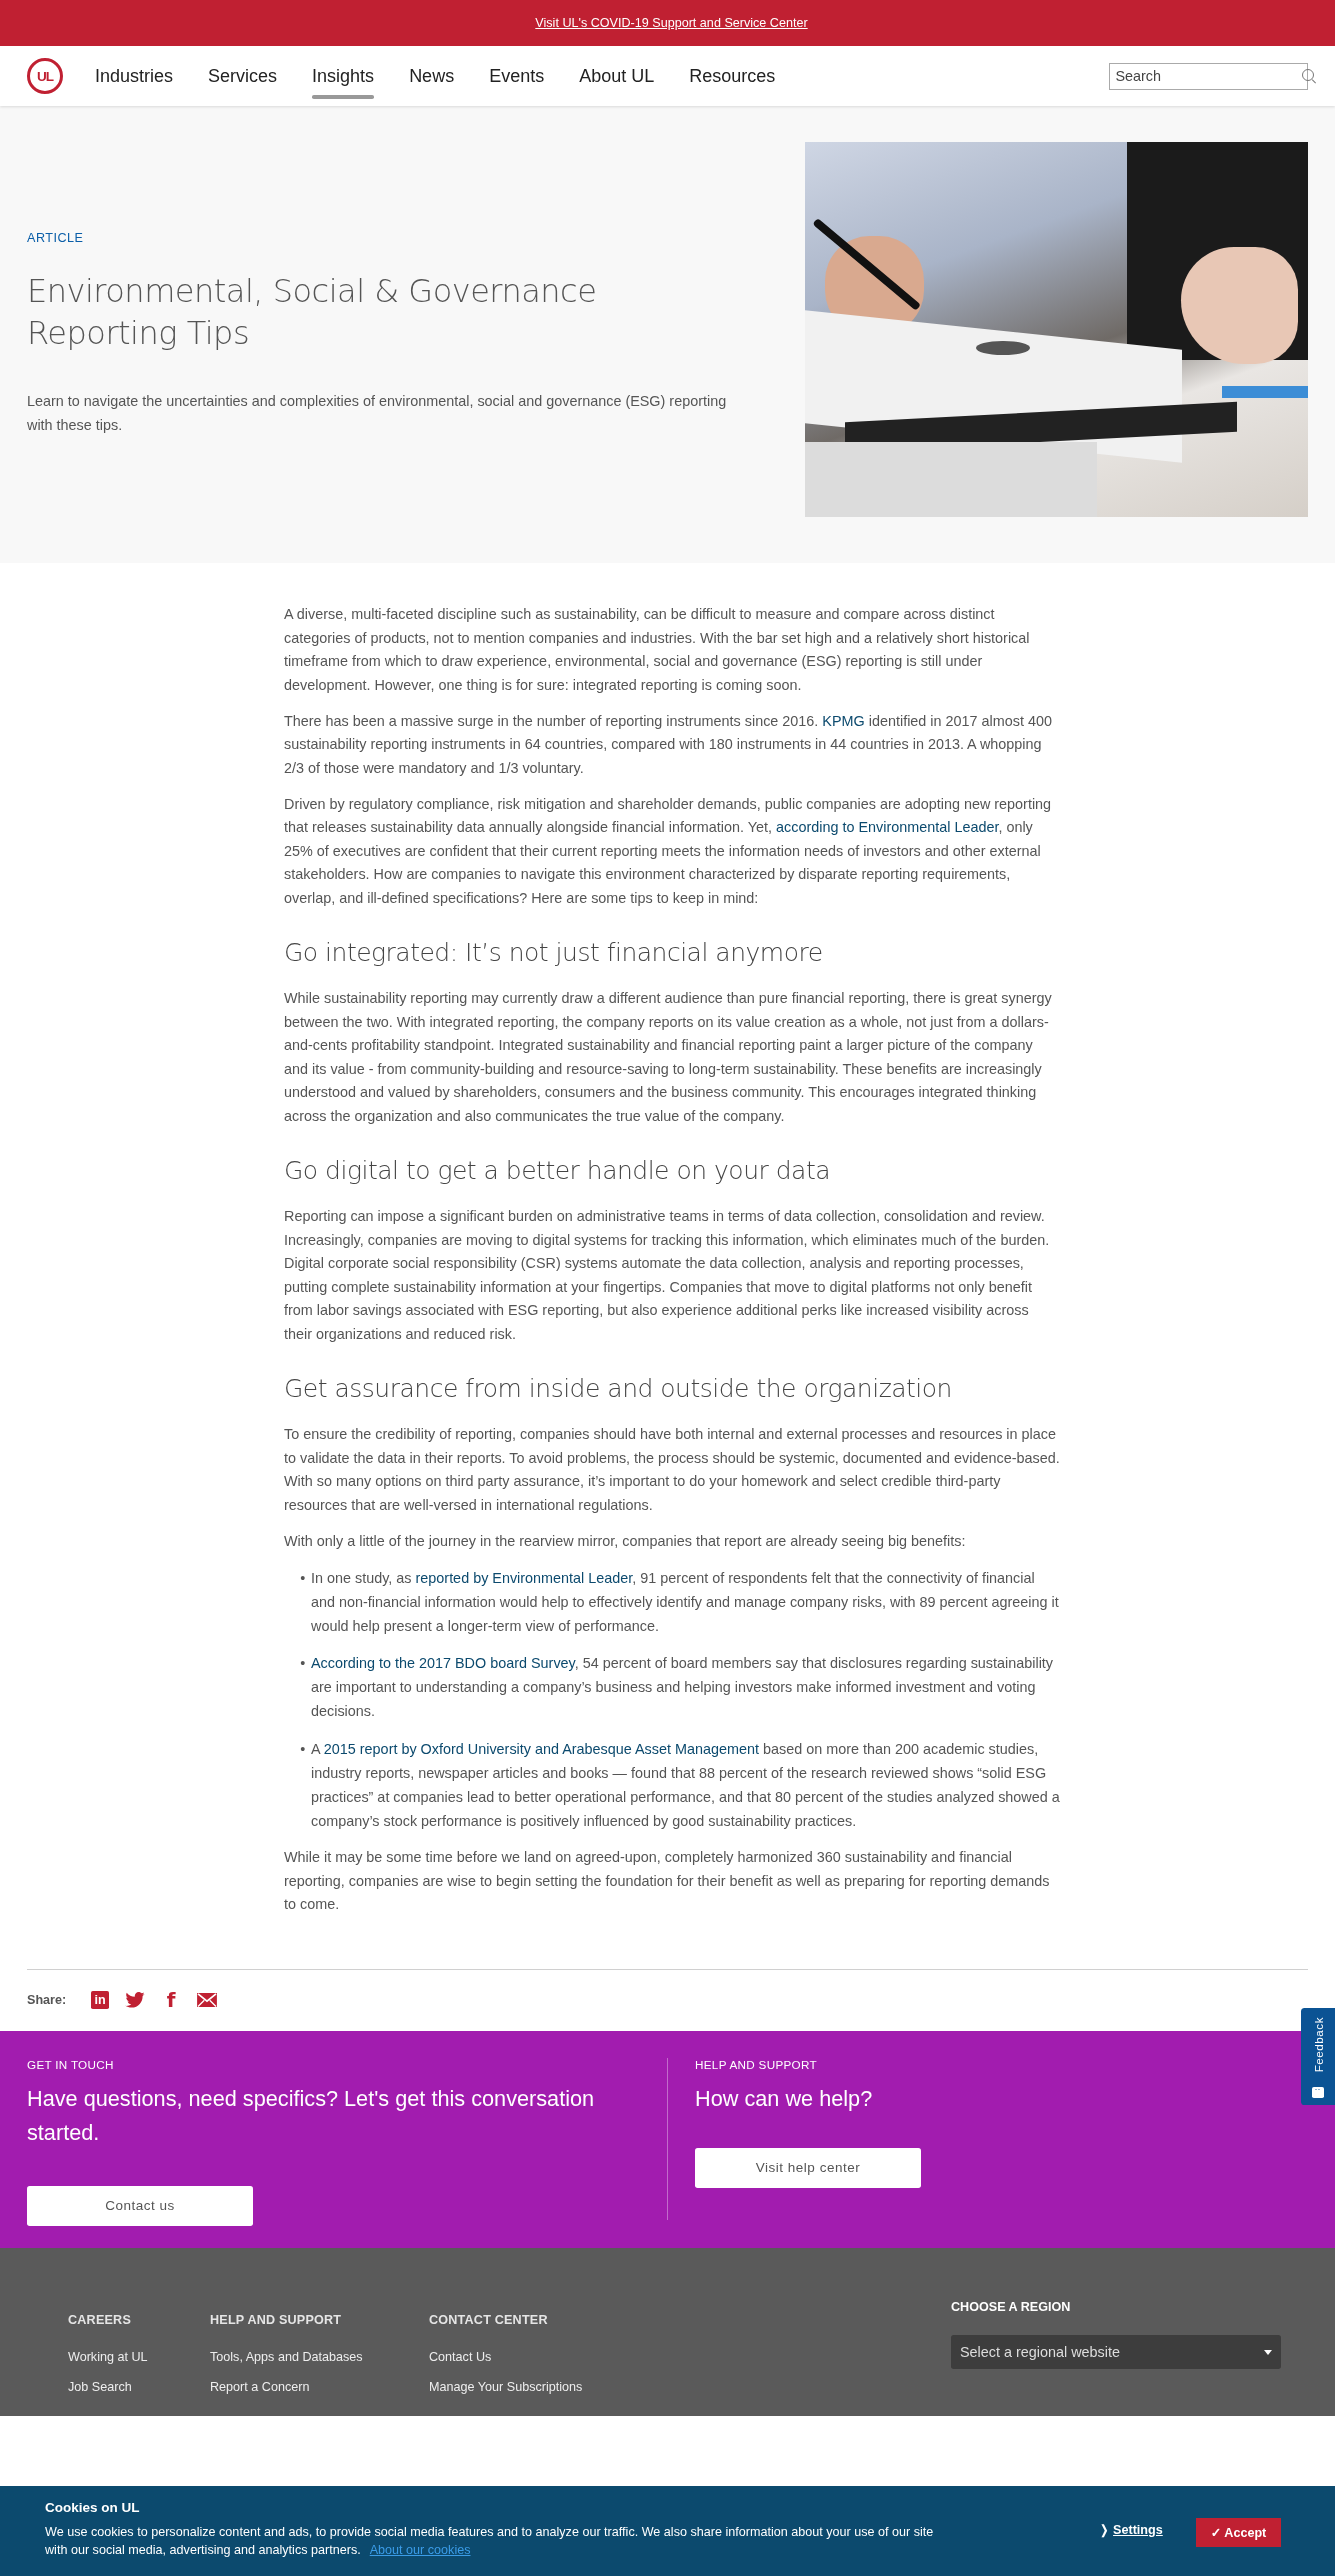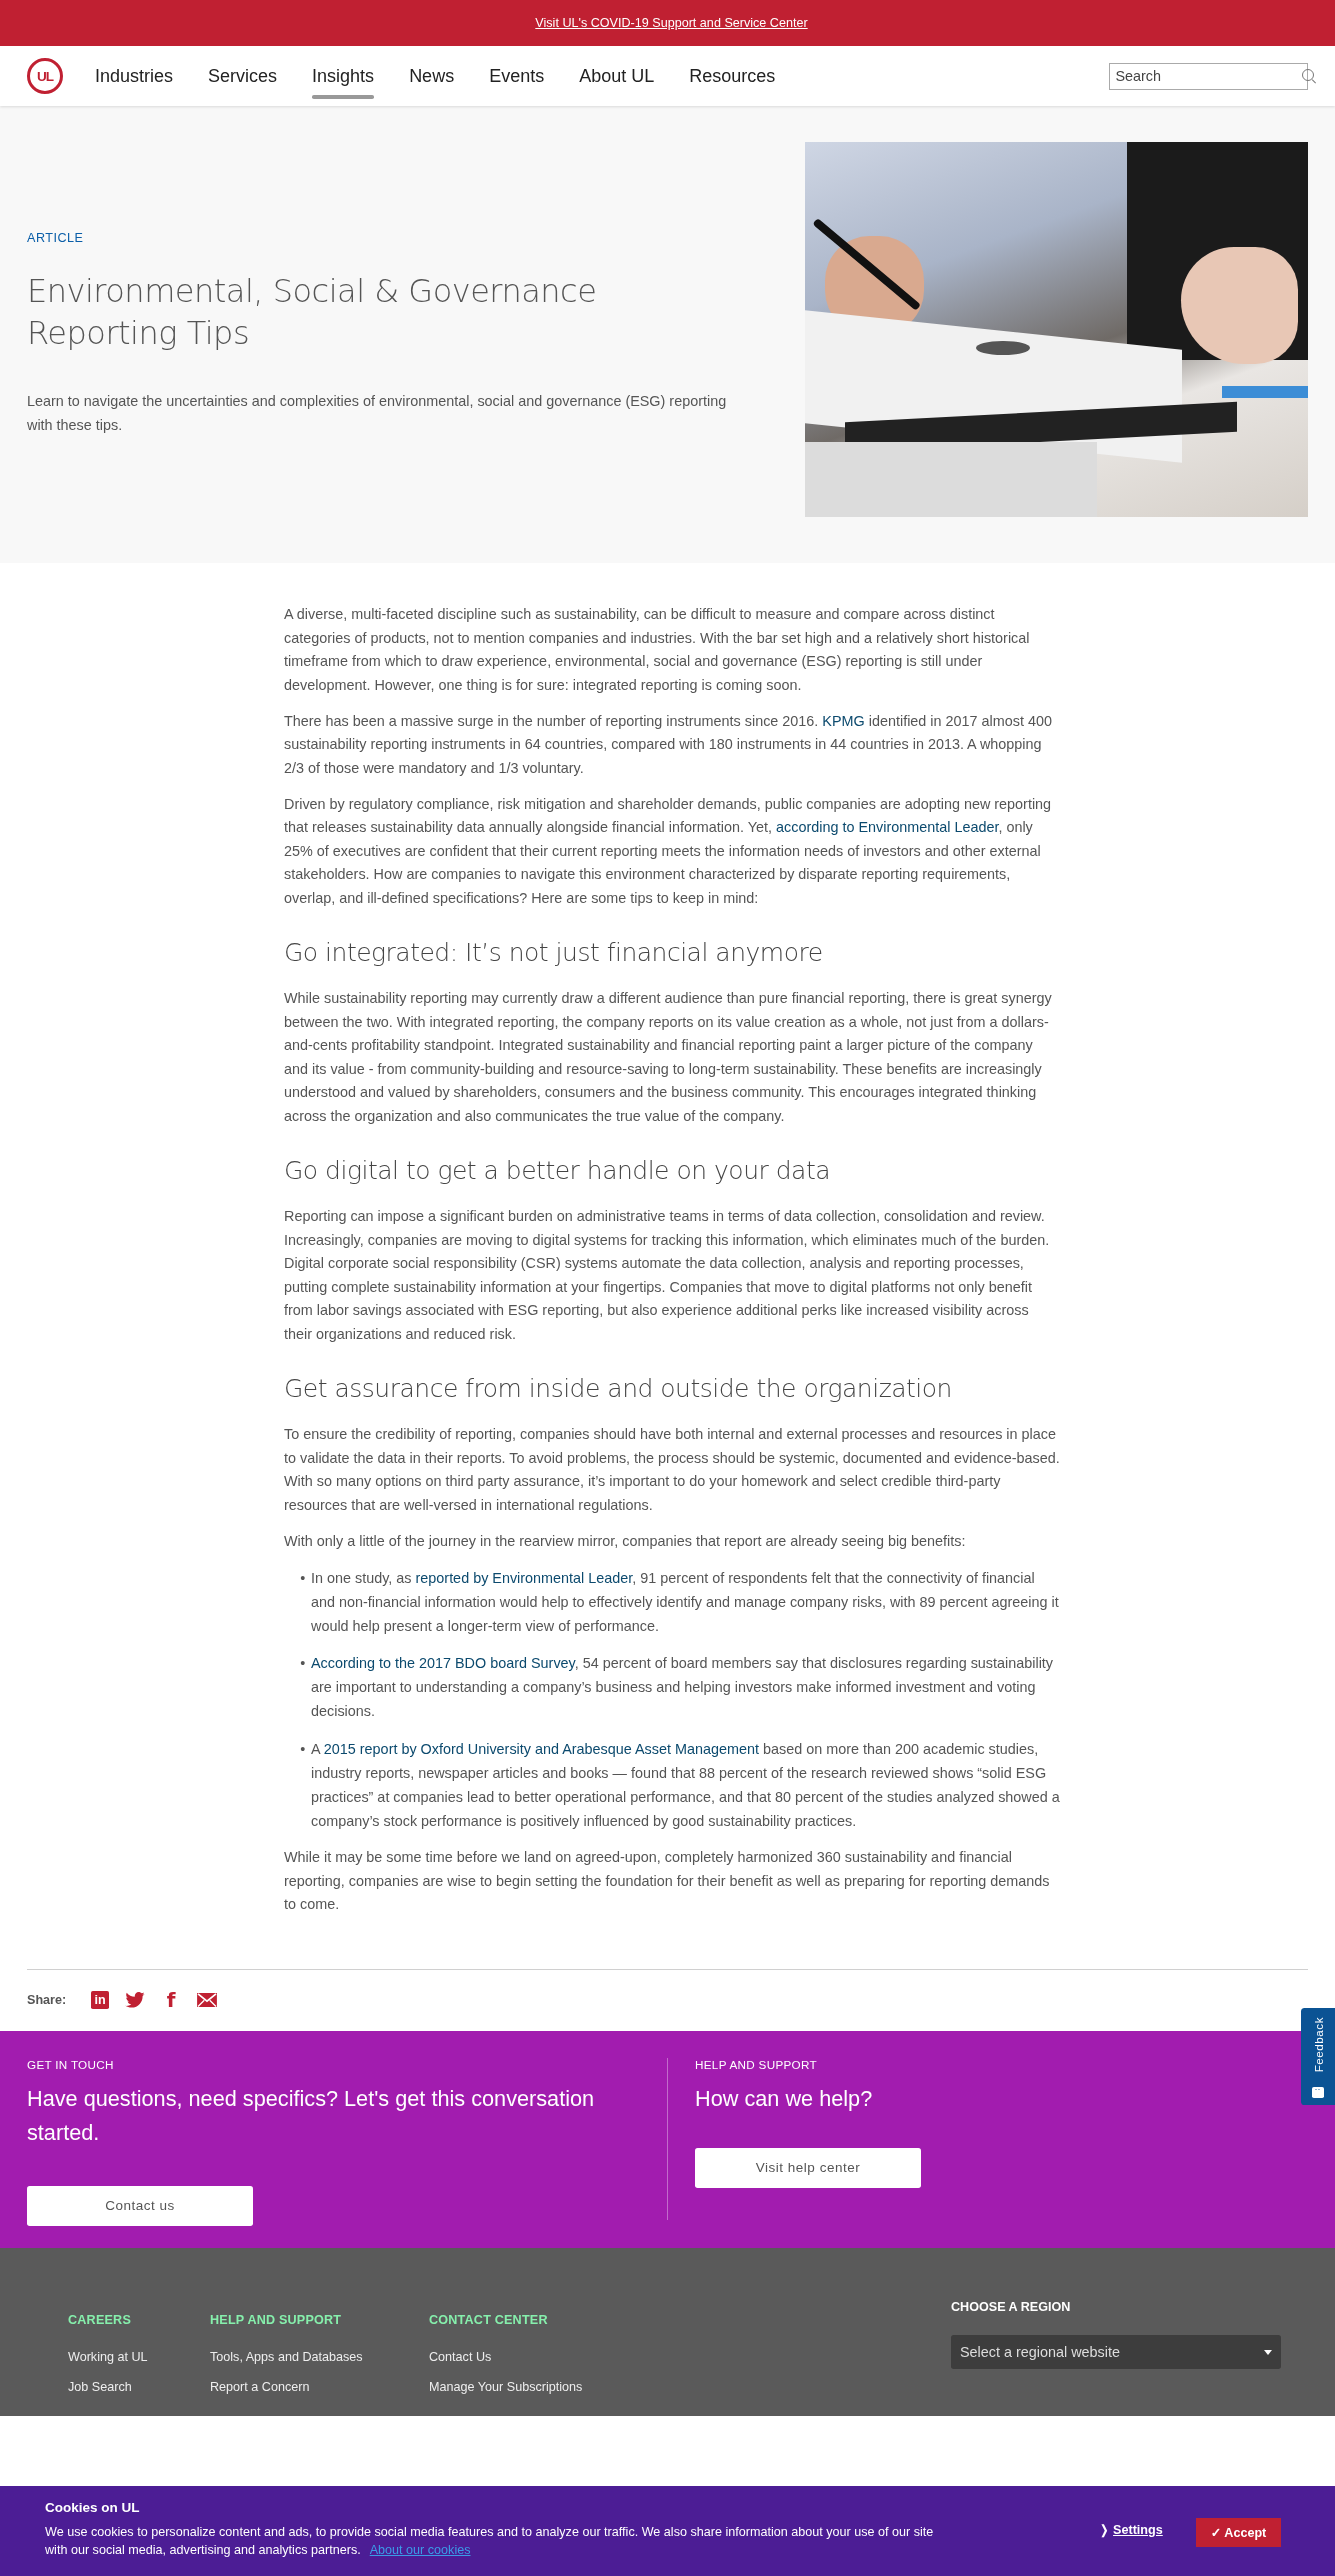--- a/index.html
+++ b/index.html
@@ -71,30 +71,30 @@
     .cta-col.right { padding-left: 27px; }
     .cta-eyebrow { font-size: 11.7px; letter-spacing: 0.3px; color: #fff; }
     .cta-title { font-size: 21.7px; line-height: 34px; margin-top: 10.8px; font-weight: normal; }
     .cta-btn { display: inline-flex; align-items: center; justify-content: center; width: 226px; height: 40px; background: #fff; color: #555; font-size: 13.5px; border-radius: 2.7px; letter-spacing: 0.5px; cursor: pointer; border: none; font-family: "Liberation Sans", sans-serif; }
     .cta-col.left .cta-btn { margin-top: 36px; }
     .cta-col.right .cta-btn { margin-top: 32px; }
 
     
     .footer { background: #5a5a5a; height: 168px; position: relative; color: #fff; }
     .footer-col { position: absolute; top: 65px; }
-    .footer-col h4 { font-size: 12.6px; font-weight: bold; letter-spacing: 0.2px; color: #86efac; }
+    .footer-col h4 { font-size: 12.6px; font-weight: bold; letter-spacing: 0.2px; color: #e5e5e5; }
     .footer-col a { display: block; font-size: 12.6px; color: #eee; margin-top: 23.5px; }
     .footer-col a + a { margin-top: 15.3px; }
     .region { position: absolute; left: 951px; top: 52px; width: 330px; }
     .region h4 { font-size: 12.6px; font-weight: bold; color: #fff; }
     .region-select { margin-top: 21.7px; height: 34px; background: #3d3d3d; border-radius: 2.7px; display: flex; align-items: center; justify-content: space-between; padding: 0 9px; color: #ddd; font-size: 14.4px; cursor: pointer; }
     .caret { width: 0; height: 0; border-left: 4.5px solid transparent; border-right: 4.5px solid transparent; border-top: 5.4px solid #fff; }
 
     
-    .cookie { position: absolute; left: 0; right: 0; top: 2486px; height: 90px; background: #4c1d95; color: #fff; padding: 14.4px 45px; }
+    .cookie { position: absolute; left: 0; right: 0; top: 2486px; height: 90px; background: #0c4a6e; color: #fff; padding: 14.4px 45px; }
     .cookie-title { font-size: 13.5px; font-weight: bold; }
     .cookie-text { font-size: 12.6px; line-height: 18px; margin-top: 7.2px; width: 902px; }
     .cookie-text a { color: #3b9ce8; text-decoration: underline; margin-left: 9px; }
     .cookie-settings { position: absolute; left: 1099px; top: 36px; font-size: 12.6px; font-weight: bold; color: #fff; cursor: pointer; }
     .cookie-settings span.lbl { text-decoration: underline; }
     .cookie-accept { position: absolute; left: 1196px; top: 32px; width: 85px; height: 29px; background: #c02032; color: #fff; font-size: 12.6px; font-weight: bold; border: none; cursor: pointer; font-family: "Liberation Sans", sans-serif; }
   </style>
 </head>
 <body>
 

